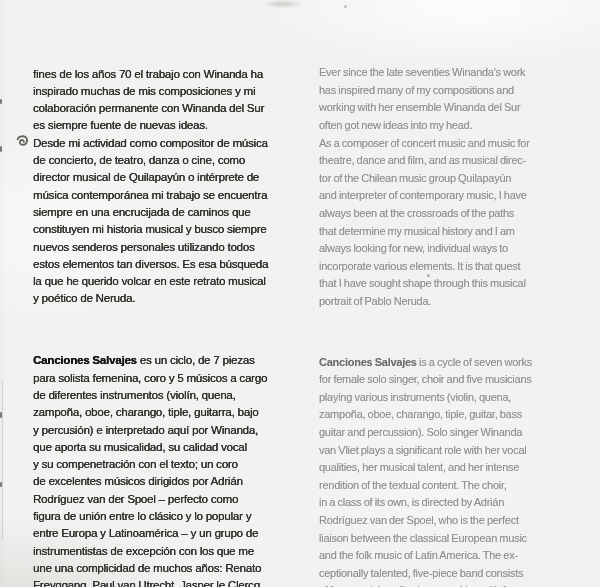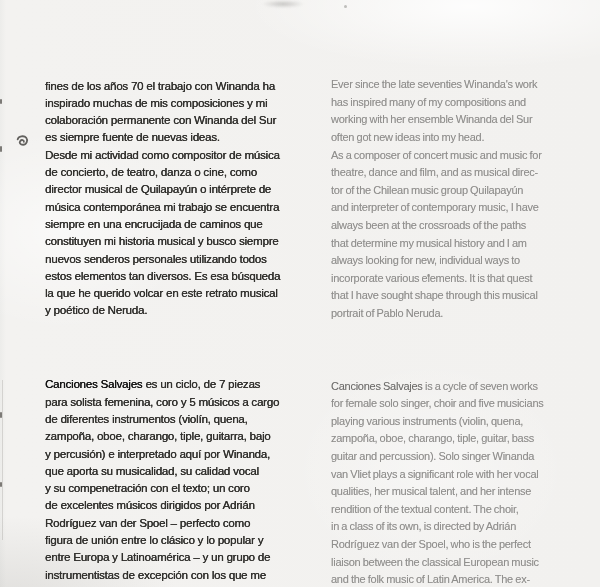--- a/index.html
+++ b/index.html
@@ -30,24 +30,24 @@
     color: #32312e;
     text-shadow: 0.25px 0 0 currentColor, 0 0 0.6px rgba(50,49,46,0.35); 
   }
   .col-right {
     left: 319px; top: 29px; width: 275px;
     font-size: 11px; line-height: 17.6px;
     letter-spacing: -0.25px; word-spacing: -0.5px;
     color: #908f8d;
     text-shadow: 0 0 0.6px rgba(144,143,141,0.45); 
   }
-  .para { margin: 12px; }
+  .para { margin: 0; }
   .col-left  .para + .para { margin-top: 10px; }
   .col-right .para + .para { margin-top: 8px; }
-  .lead { font-weight: 400; }
+  .lead { font-weight: 700; }
   .col-left  .lead { color: #141414; }
   .col-right .lead { color: #6e6d6b; }
 
   
   .speck-coil { position: absolute; left: 15px; top: 133px; width: 15px; height: 16px; opacity: 0.85; }
   .edge-tick { position: absolute; left: 0; width: 2px; background: #55534f; opacity: 0.75; border-radius: 1px; }
   .tick-1 { top: 99px;  height: 5px; }
   .tick-2 { top: 146px; height: 6px; }
   .tick-3 { top: 412px; height: 6px; }
   .tick-4 { top: 482px; height: 5px; }

